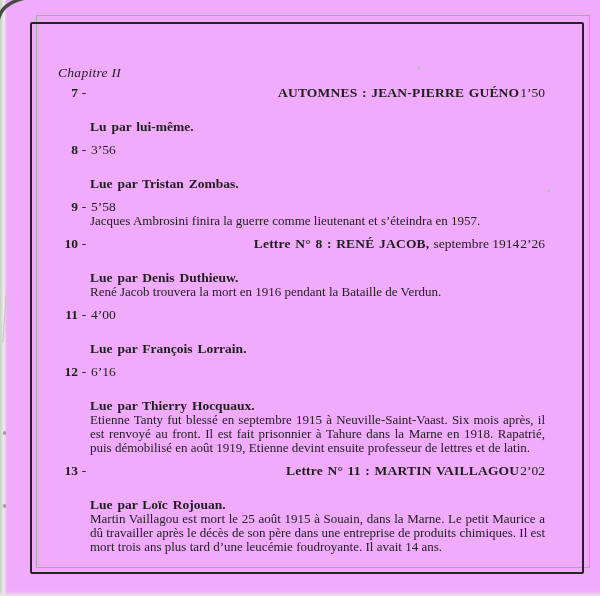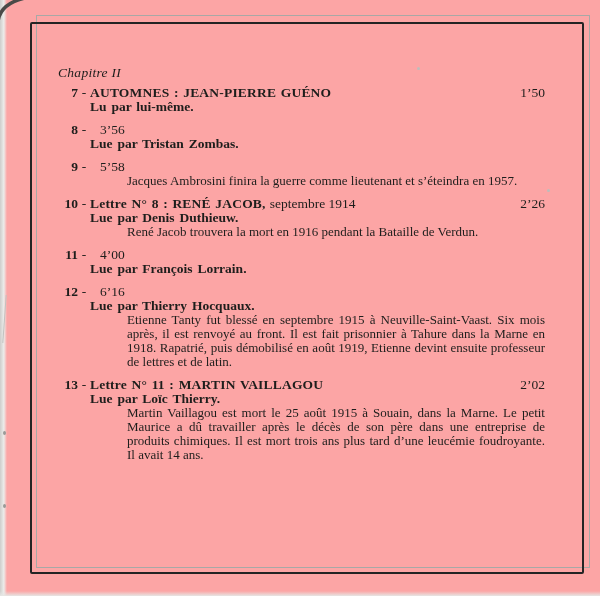--- a/index.html
+++ b/index.html
@@ -5,21 +5,21 @@
   html, body {
     margin: 0;
     padding: 0;
     background: #ffffff;
   }
   #stage {
     position: relative;
     width: 600px;
     height: 596px;
     overflow: hidden;
-    background: #fca5a5;
+    background: #f0abfc;
     font-family: "Liberation Serif", serif;
     color: #1e1e1c;
   }
 
   
   .frame-outer {
     position: absolute;
     left: 30px; top: 22px; right: 16px; bottom: 22px;
     border: 2.5px solid #242424;
     border-radius: 2px;
@@ -51,32 +51,31 @@
   }
   .trow { display: flex; align-items: baseline; }
   .num {
     flex: none;
     width: 20px;
     text-align: right;
     font-weight: bold;
   }
   .sep { flex: none; width: 12px; text-align: center; }
   .indent { flex: none; width: 32px; }
-  .ttl { flex: 1; }
+  .ttl { flex: 1; text-align: right; }
   .tb { font-weight: bold; letter-spacing: 0.2px; word-spacing: 1px; }
   .date { font-weight: normal; margin-left: 4px; }
   .date.empty { margin-left: 0; }
-  .dur { flex: none; margin-left: 10px; }
-  .reader { font-weight: bold; word-spacing: 1.5px; }
+  .dur { flex: none; margin-left: 1px; }
+  .reader { font-weight: bold; word-spacing: 1.5px; margin-top: 20px; }
   .desc {
     flex: 1;
     font-size: 13px;
     line-height: 14px;
     text-align: justify;
-    margin-left: 37px;
   }
 
   
   .scan-edge {
     position: absolute;
     left: 0; top: 0; bottom: 0;
     width: 7px;
     background: linear-gradient(to right, #cdcdcb, #ececea 55%, rgba(255,255,255,0));
   }
   .smudge-tl { position: absolute; left: -4px; top: -6px; }
@@ -200,21 +199,21 @@
 
   <div class="track">
     <div class="trow">
       <span class="num">13</span>
       <span class="sep">-</span>
       <span class="ttl"><b class="tb">Lettre N° 11 : MARTIN VAILLAGOU</b><span class="date empty"></span></span>
       <span class="dur">2’02</span>
     </div>
     <div class="trow">
       <span class="indent"></span>
-      <span class="reader">Lue par Loïc Thierry.</span>
+      <span class="reader">Lue par Loïc Rojouan.</span>
     </div>
     <div class="trow">
       <span class="indent"></span>
       <span class="desc">Martin Vaillagou est mort le 25 août 1915 à Souain, dans la Marne. Le petit Maurice a dû travailler après le décès de son père dans une entreprise de produits chimiques. Il est mort trois ans plus tard d’une leucémie foudroyante. Il avait 14 ans.</span>
     </div>
   </div>
 </div>
   </div>
 
   <div class="scan-edge"></div>

